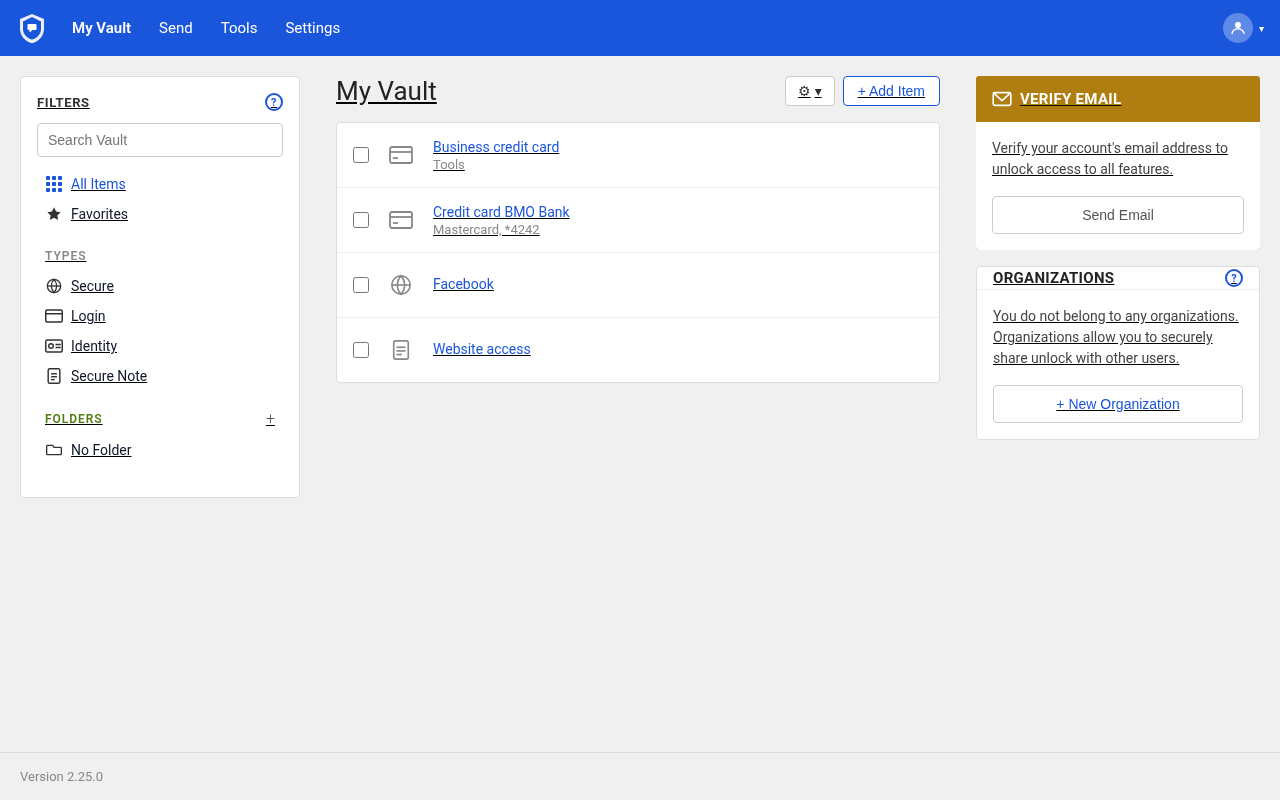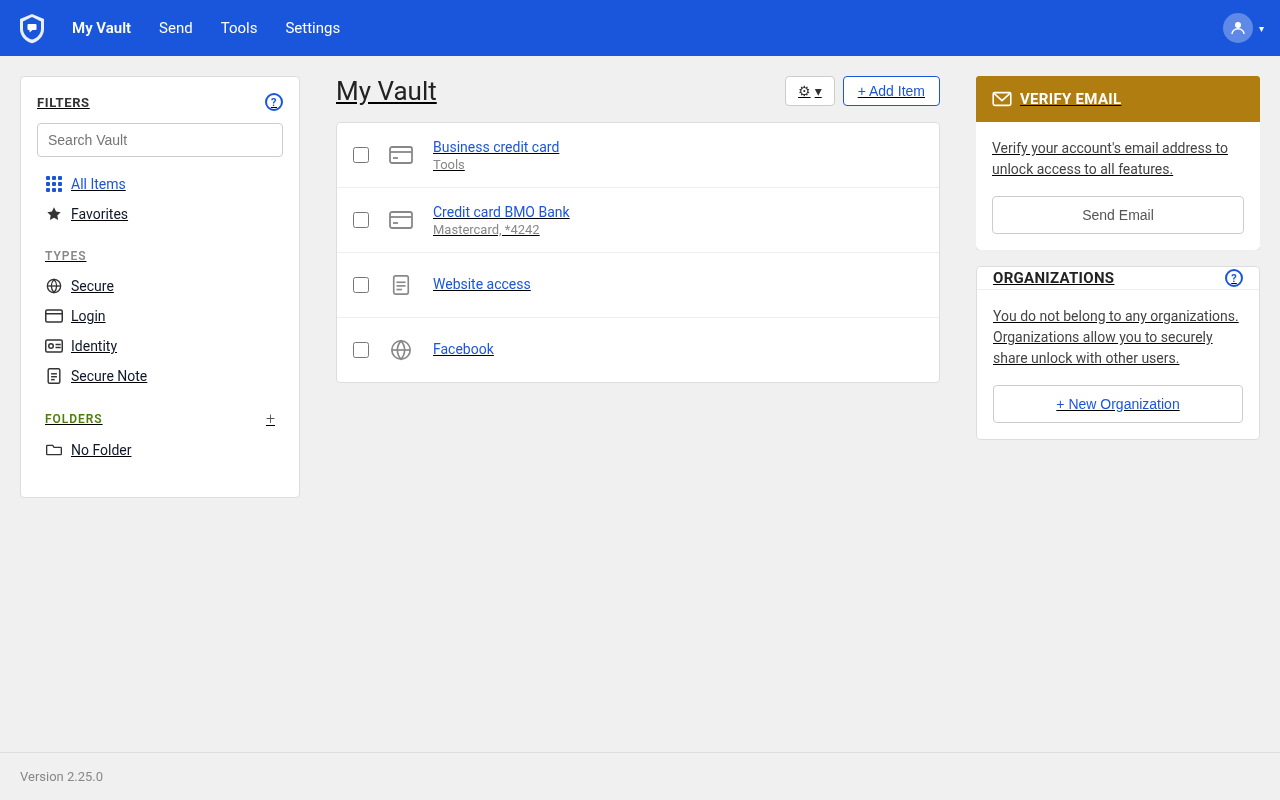--- a/index.html
+++ b/index.html
@@ -552,44 +552,44 @@
         </div>
         <div class="item-details">
           <div class="item-name">Credit card BMO Bank</div>
           <div class="item-subtitle">Mastercard, *4242</div>
         </div>
       </div>
 
       <div class="vault-item">
         <input type="checkbox" class="item-checkbox" style="">
         <div class="item-icon">
+          <svg width="22" height="22" viewBox="0 0 24 24" fill="none" stroke="#888" stroke-width="1.8">
+              <circle cx="12" cy="12" r="10"></circle>
+              <line x1="2" y1="12" x2="22" y2="12"></line>
+              <path d="M12 2a15.3 15.3 0 0 1 4 10 15.3 15.3 0 0 1-4 10 15.3 15.3 0 0 1-4-10 15.3 15.3 0 0 1 4-10z"></path>
+            </svg>
+        </div>
+        <div class="item-details">
+          <div class="item-name">Facebook</div>
+          <div class="item-subtitle"></div>
+        </div>
+      </div>
+
+      <div class="vault-item">
+        <input type="checkbox" class="item-checkbox" style="">
+        <div class="item-icon">
           <svg width="18" height="20" viewBox="0 0 18 22" fill="none" stroke="#888" stroke-width="1.8">
               <rect x="1" y="1" width="16" height="20" rx="2"></rect>
               <line x1="4" y1="8" x2="14" y2="8"></line>
               <line x1="4" y1="12" x2="14" y2="12"></line>
               <line x1="4" y1="16" x2="10" y2="16"></line>
             </svg>
         </div>
         <div class="item-details">
           <div class="item-name">Website access</div>
-          <div class="item-subtitle"></div>
-        </div>
-      </div>
-
-      <div class="vault-item">
-        <input type="checkbox" class="item-checkbox" style="">
-        <div class="item-icon">
-          <svg width="22" height="22" viewBox="0 0 24 24" fill="none" stroke="#888" stroke-width="1.8">
-              <circle cx="12" cy="12" r="10"></circle>
-              <line x1="2" y1="12" x2="22" y2="12"></line>
-              <path d="M12 2a15.3 15.3 0 0 1 4 10 15.3 15.3 0 0 1-4 10 15.3 15.3 0 0 1-4-10 15.3 15.3 0 0 1 4-10z"></path>
-            </svg>
-        </div>
-        <div class="item-details">
-          <div class="item-name">Facebook</div>
           <div class="item-subtitle"></div>
         </div>
       </div>
     </div>
   </main>
 
   <div class="right-panel">
 
     <div class="verify-email-card">
       <div class="verify-email-header">

